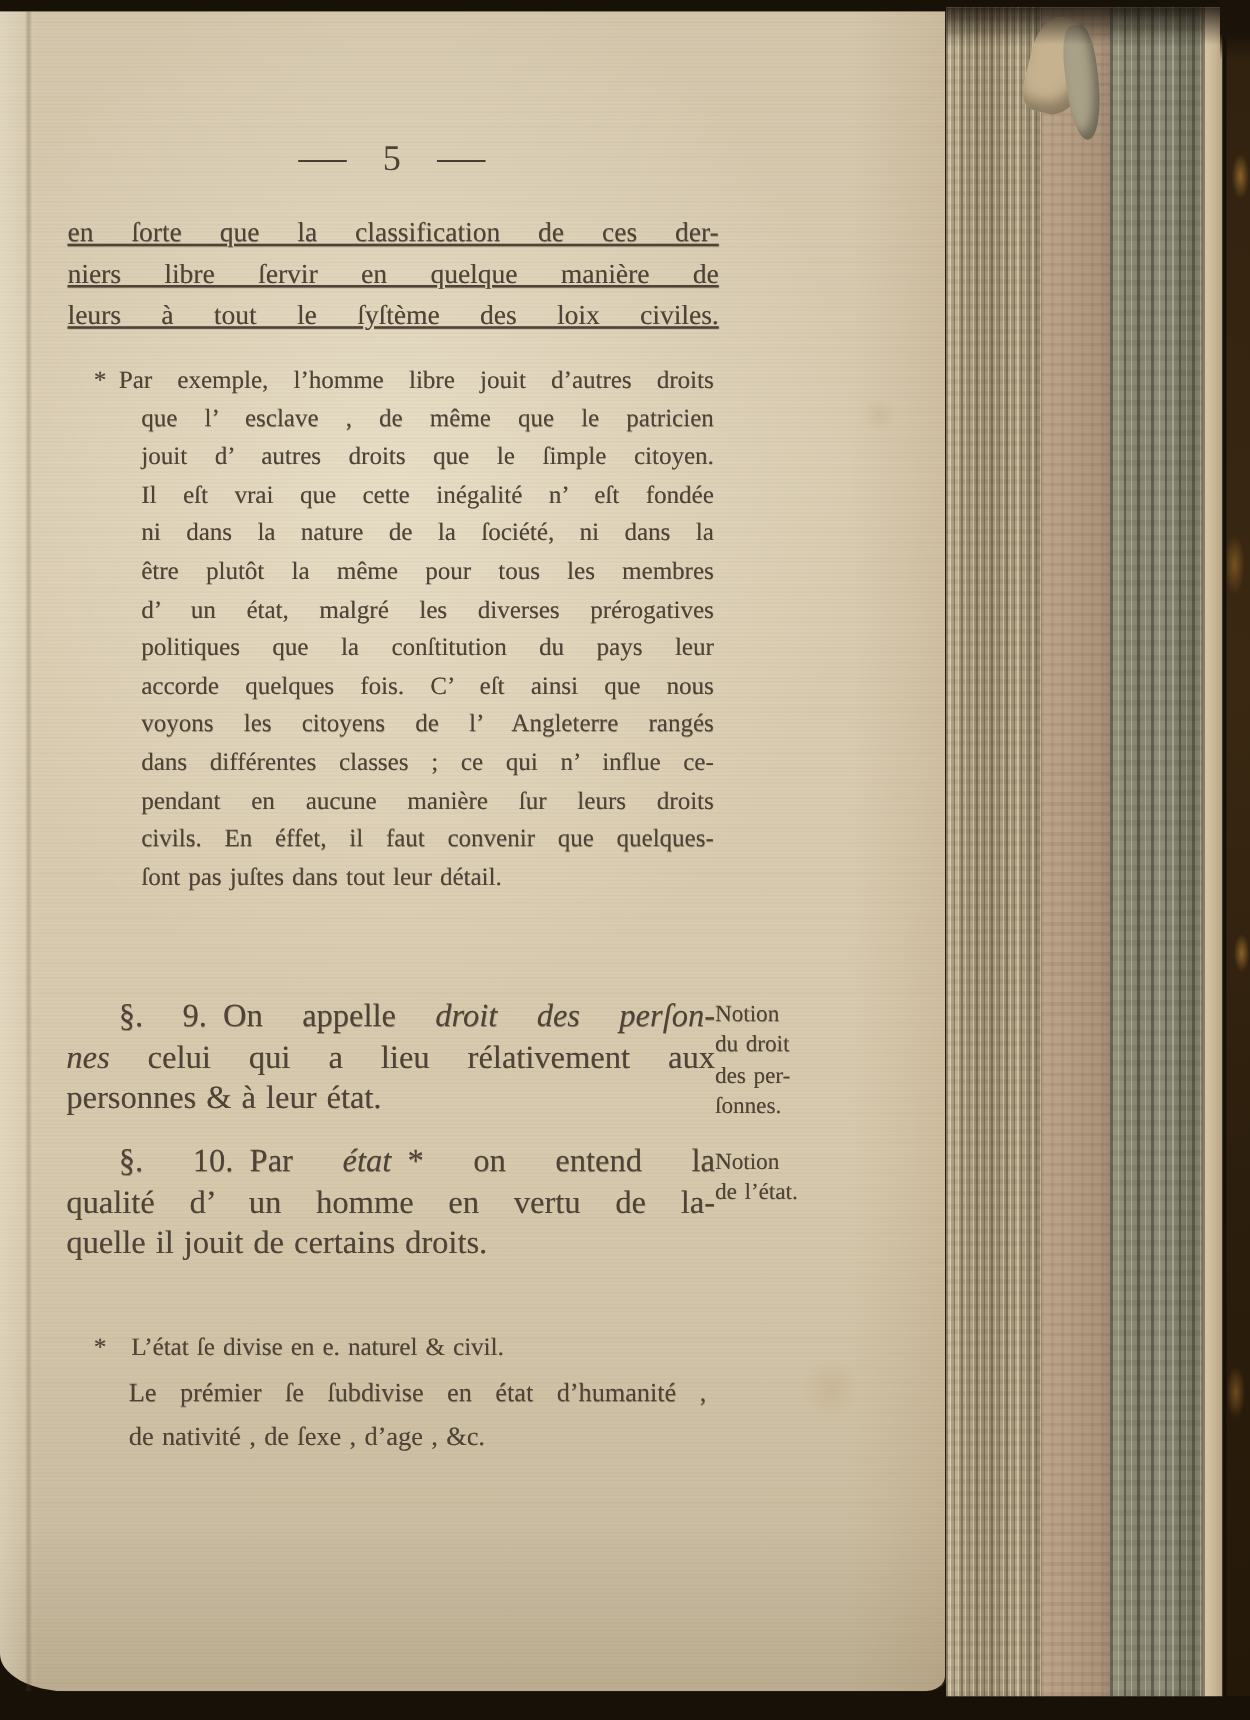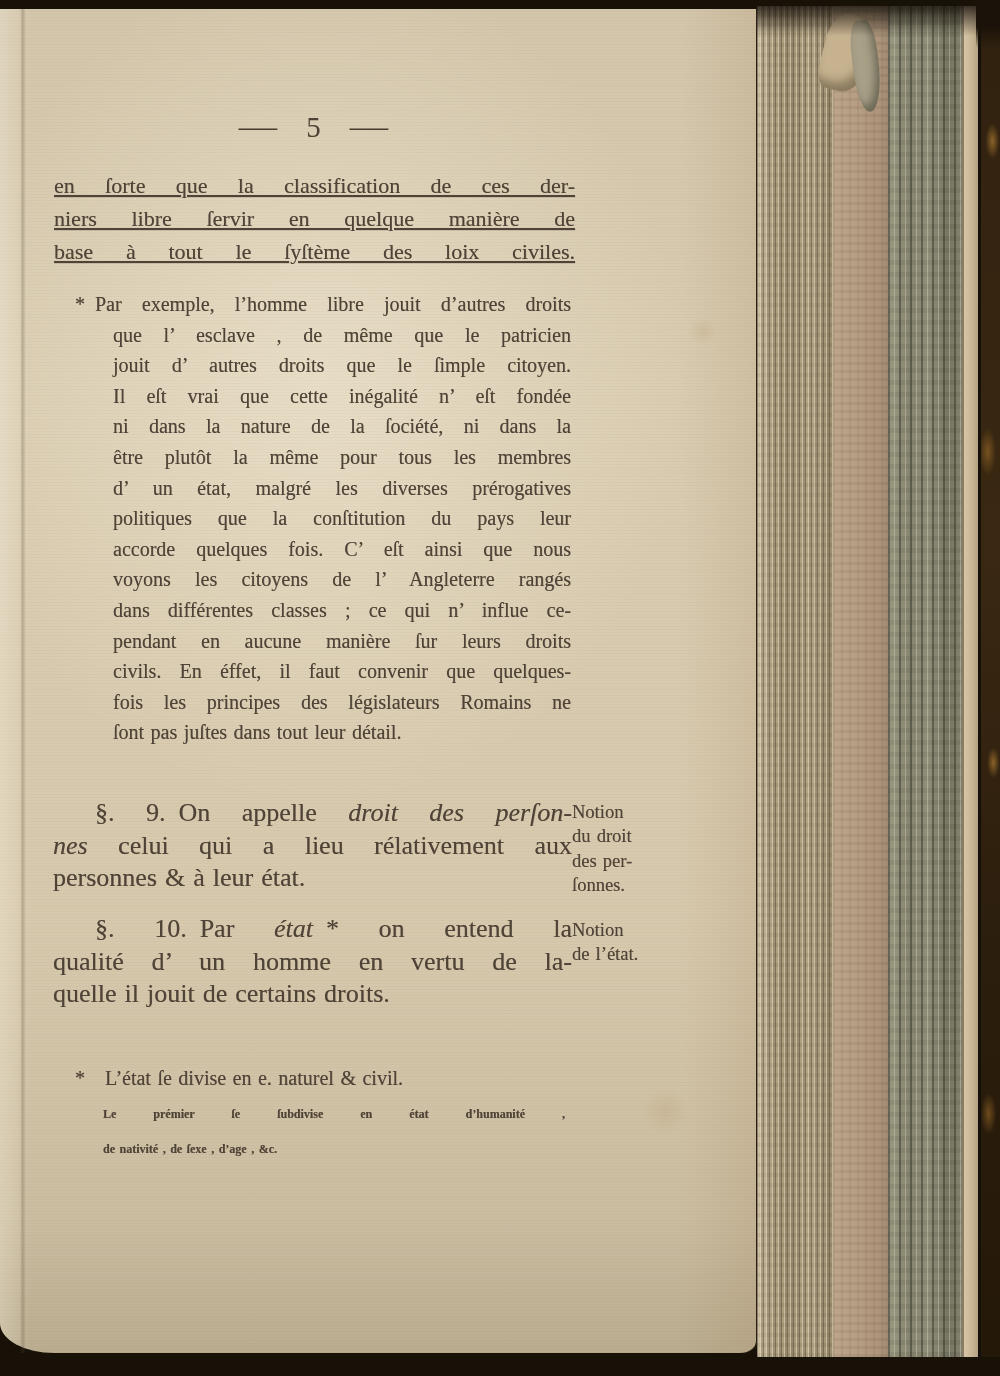--- a/index.html
+++ b/index.html
@@ -37,21 +37,21 @@
   .fn1{left:113px;top:280px;width:458px;font-size:20px;line-height:30.6px;}
   .fn1 .tline:first-child{margin-left:-38px;}
   .sec9{left:53px;top:788px;width:519px;font-size:26px;line-height:32.5px;}
   .sec9 .tline:first-child{text-indent:42px;}
   .note9{left:572px;top:791px;width:108px;font-size:18.5px;line-height:24.4px;}
   .sec10{left:53px;top:904px;width:519px;font-size:26px;line-height:32.5px;}
   .sec10 .tline:first-child{text-indent:42px;}
   .note10{left:572px;top:909px;width:112px;font-size:18.5px;line-height:24.4px;}
   .fn2{left:113px;top:1034px;width:458px;font-size:20px;line-height:30px;}
   .fn2 .tline:first-child{margin-left:-38px;margin-top:20px;}
-  .fn3{left:103px;top:1088px;width:462px;font-size:12px;line-height:35px;font-weight:bold;}
+  .fn3{left:103px;top:1088px;width:462px;font-size:21px;line-height:35px;}
   .fn3 .tline + .tline{margin-left:0;}
 
   
   .edges{position:absolute;left:757px;right:0;top:6px;bottom:19px;}
   .band{position:absolute;top:0;bottom:0;}
   .stripes{left:0;width:76px;
     background:
       repeating-linear-gradient(90deg, rgba(86,76,58,.55) 0 1px, rgba(0,0,0,0) 1px 3px,
         rgba(232,222,196,.5) 3px 4px, rgba(120,108,84,.35) 4px 6px),
       repeating-linear-gradient(0deg, rgba(0,0,0,.05) 0 4px, rgba(255,255,255,.03) 4px 10px),
@@ -95,38 +95,37 @@
 
     <div class="pagenum">
       <span class="dash">—</span>
       <span class="num">5</span>
       <span class="dash">—</span>
     </div>
 
     <div class="block para1">
         <div class="tline"><span>en ſorte que la classification de ces der-</span></div>
         <div class="tline"><span>niers libre ſervir en quelque manière de</span></div>
-        <div class="tline"><span>base à tout le ſyſtème des loix civiles.</span></div>
+        <div class="tline"><span>leurs à tout le ſyſtème des loix civiles.</span></div>
       </div>
 
     <div class="block fn1">
         <div class="tline"><span>* Par exemple, l’homme libre jouit d’autres droits</span></div>
         <div class="tline"><span>que l’ esclave , de même que le patricien</span></div>
         <div class="tline"><span>jouit d’ autres droits que le ſimple citoyen.</span></div>
         <div class="tline"><span>Il eſt vrai que cette inégalité n’ eſt fondée</span></div>
         <div class="tline"><span>ni dans la nature de la ſociété, ni dans la</span></div>
         <div class="tline"><span>être plutôt la même pour tous les membres</span></div>
         <div class="tline"><span>d’ un état, malgré les diverses prérogatives</span></div>
         <div class="tline"><span>politiques que la conſtitution du pays leur</span></div>
         <div class="tline"><span>accorde quelques fois. C’ eſt ainsi que nous</span></div>
         <div class="tline"><span>voyons les citoyens de l’ Angleterre rangés</span></div>
         <div class="tline"><span>dans différentes classes ; ce qui n’ influe ce-</span></div>
         <div class="tline"><span>pendant en aucune manière ſur leurs droits</span></div>
         <div class="tline"><span>civils. En éffet, il faut convenir que quelques-</span></div>
-        <div class="tline"><span>fois les principes des législateurs Romains ne</span></div>
         <div class="tline last"><span>ſont pas juſtes dans tout leur détail.</span></div>
       </div>
 
     <div class="block sec9">
         <div class="tline"><span>§. 9. On appelle </span><span class="it">droit des perſon-</span></div>
         <div class="tline"><span class="it">nes</span><span> celui qui a lieu rélativement aux</span></div>
         <div class="tline last"><span>personnes &amp; à leur état.</span></div>
       </div>
 
     <div class="block note9">

